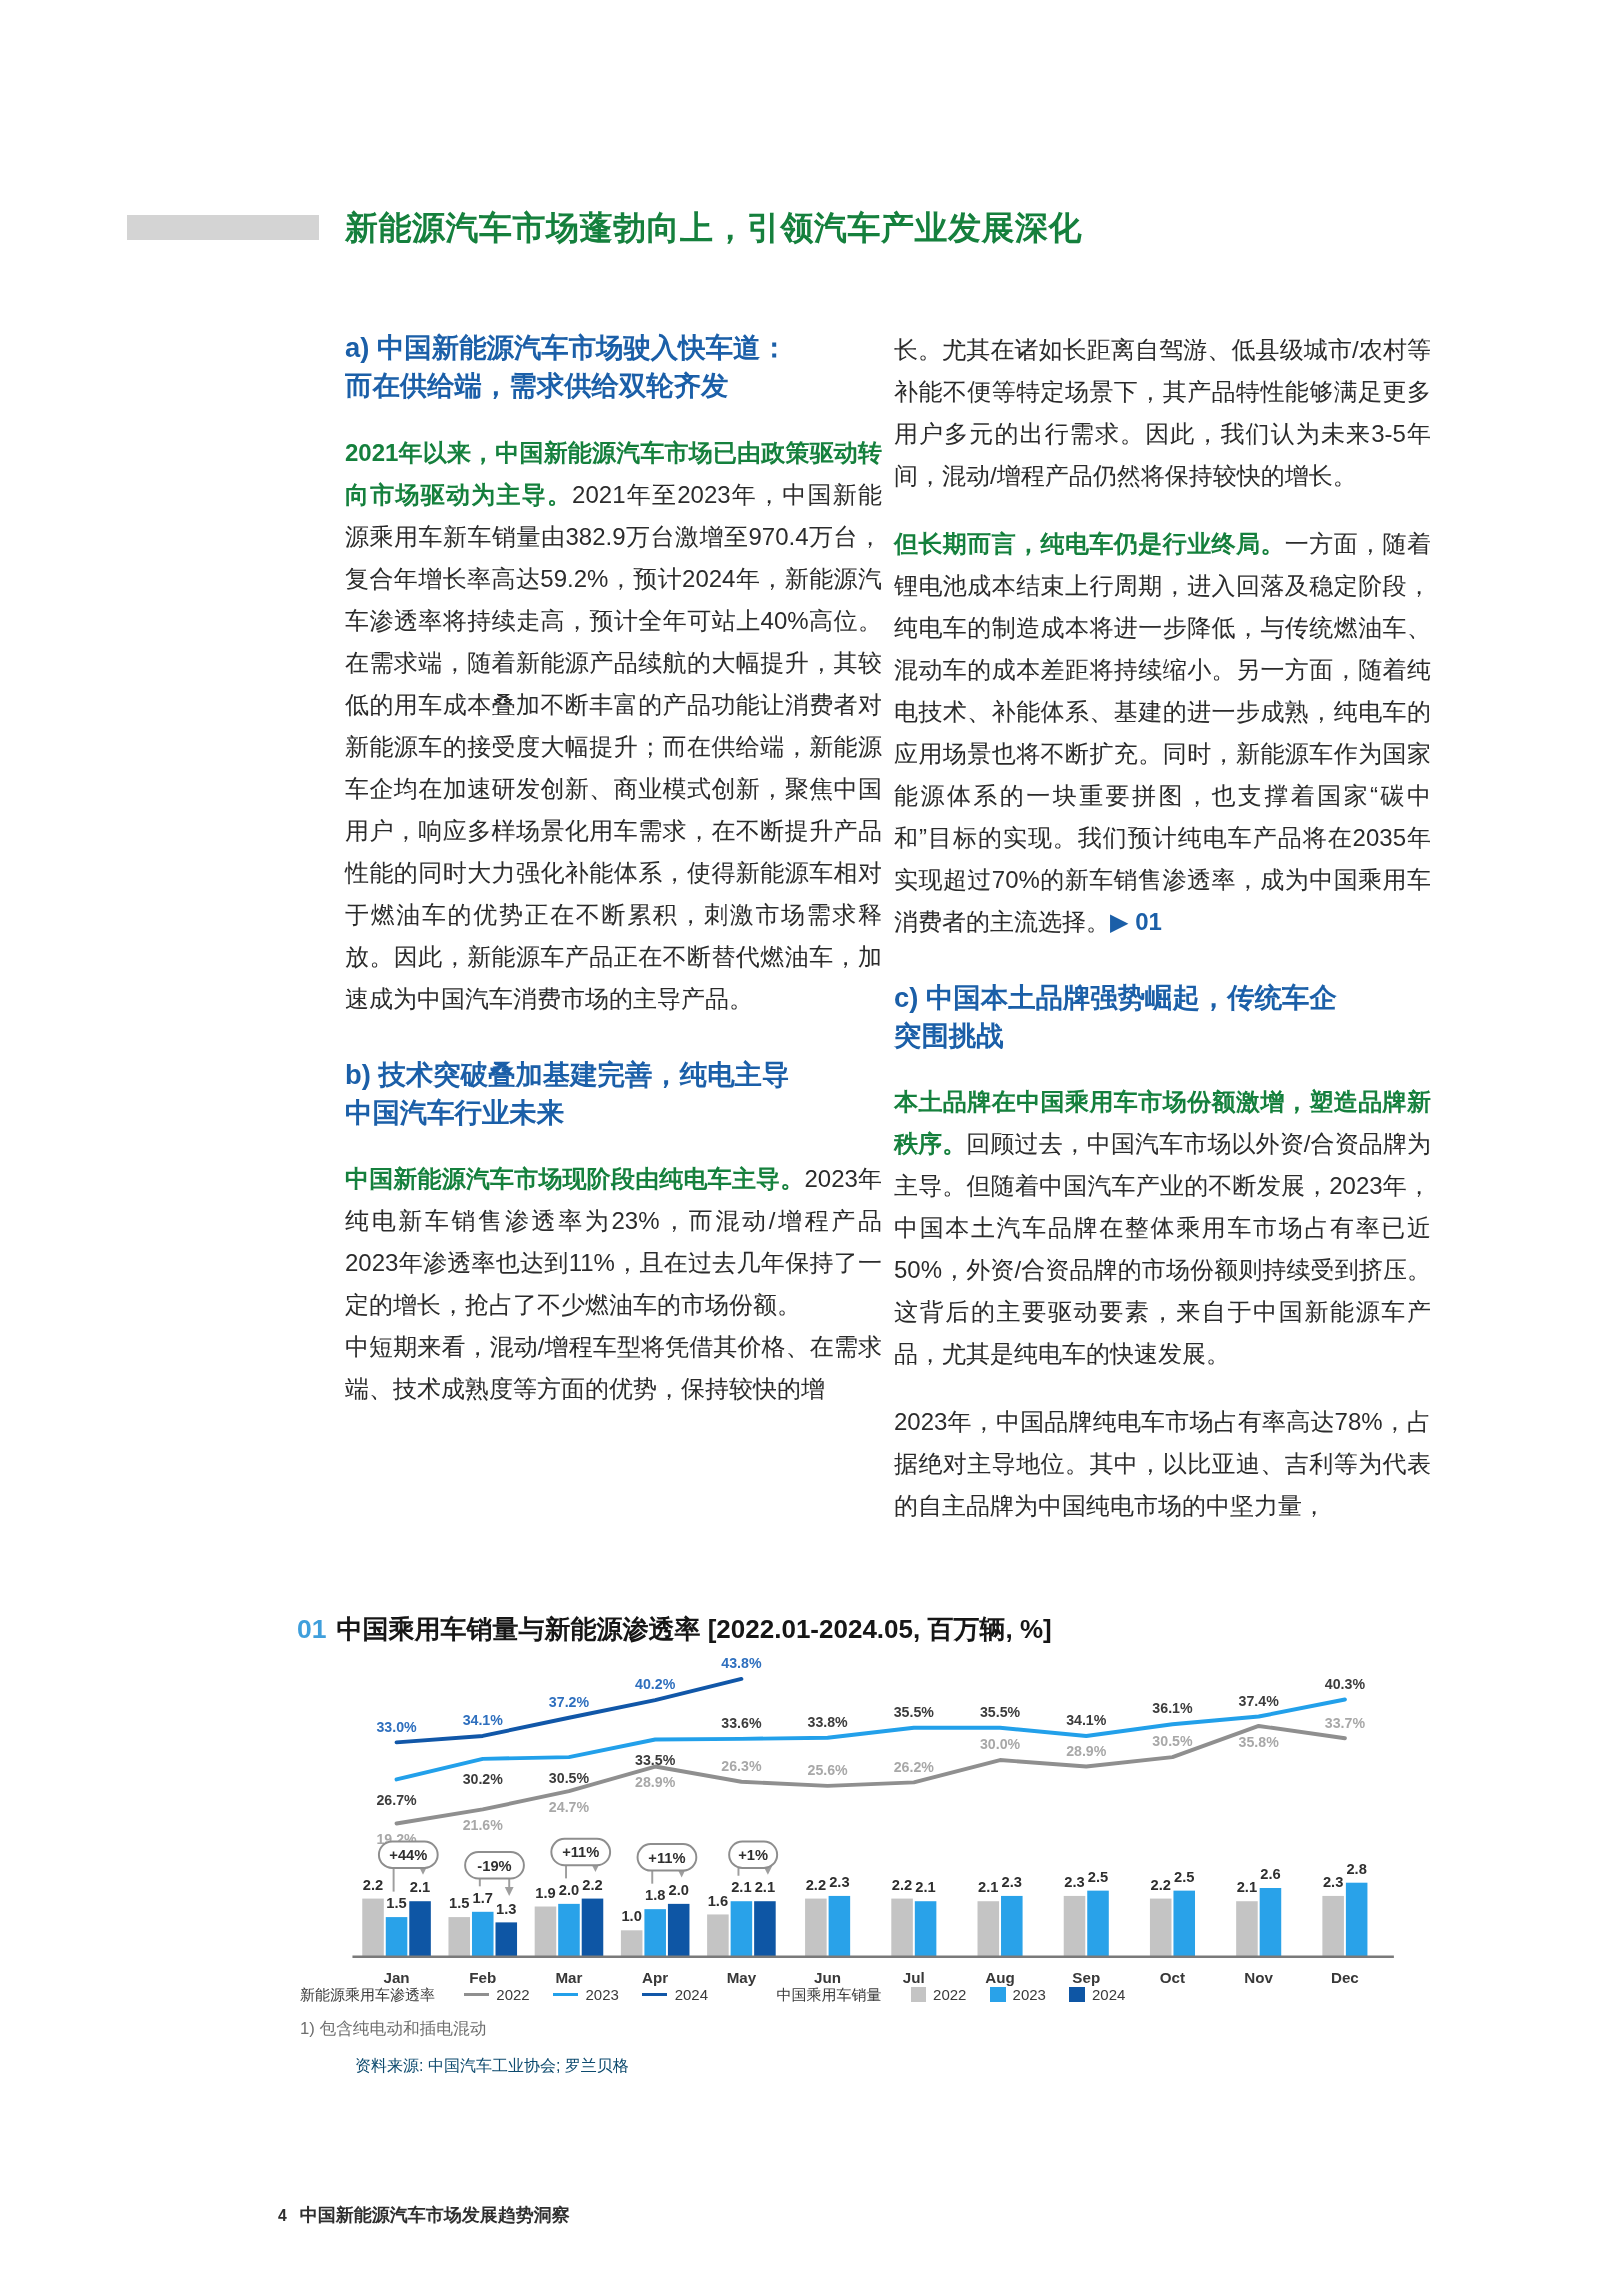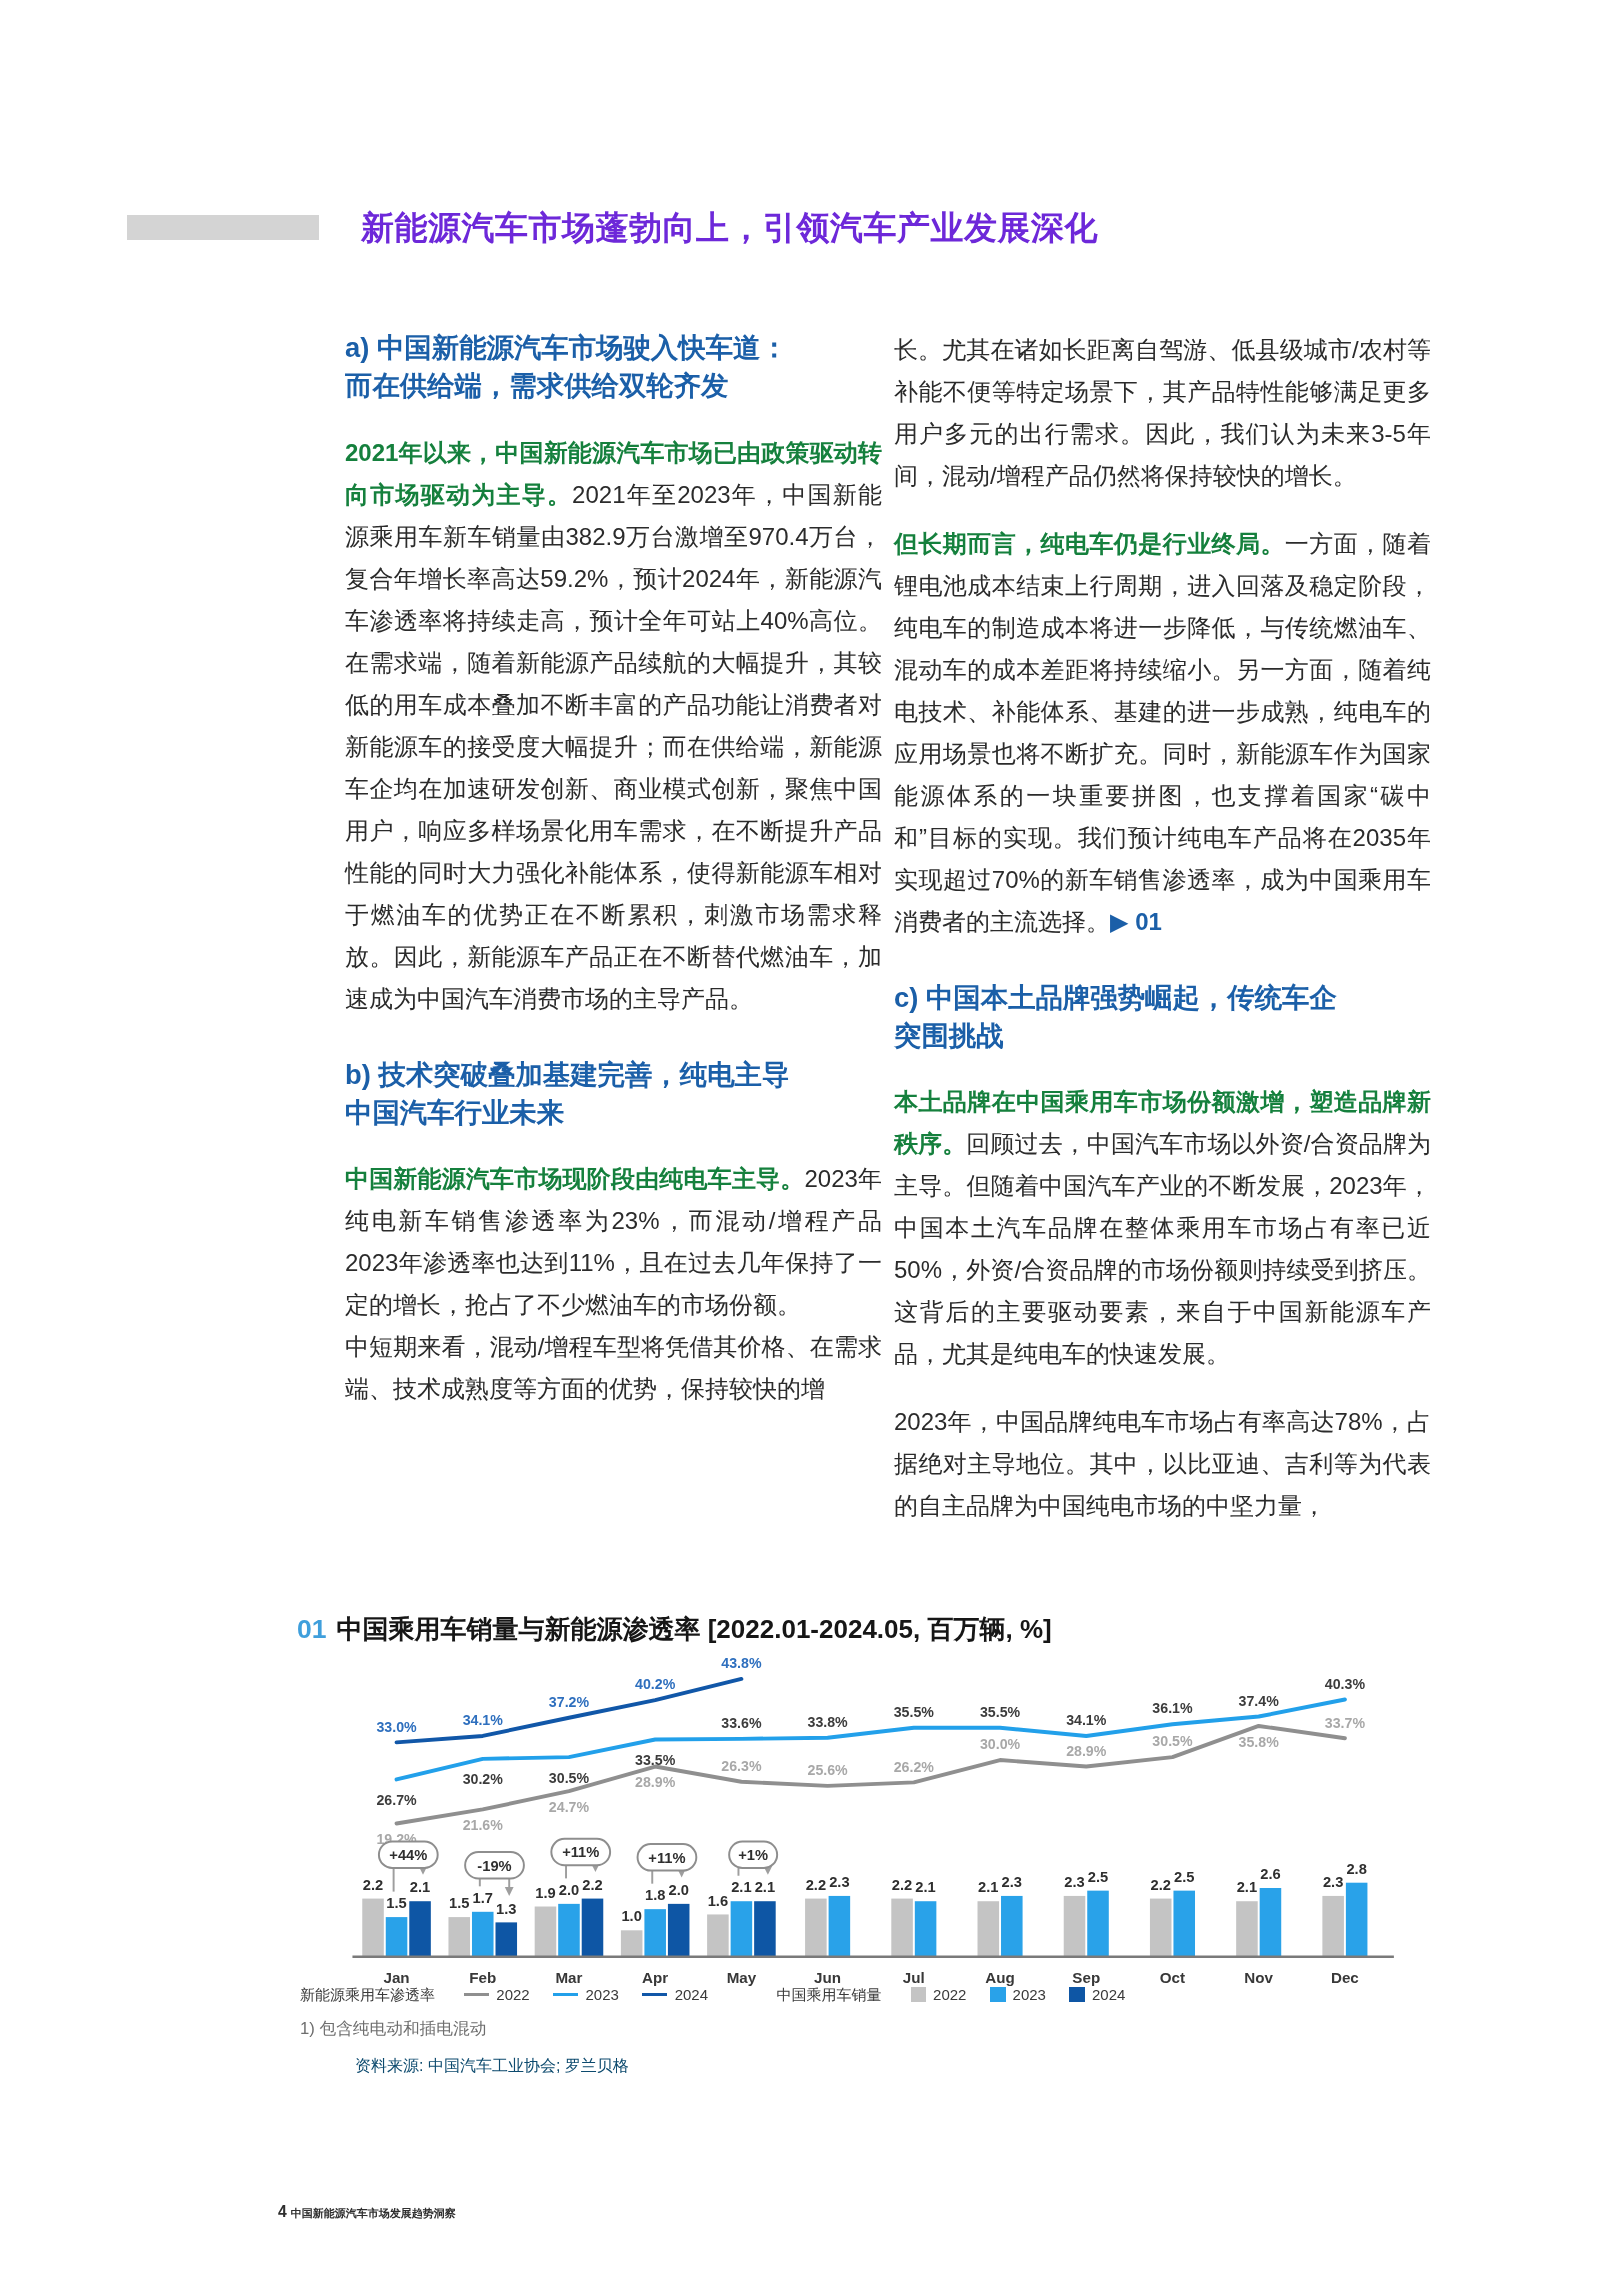--- a/index.html
+++ b/index.html
@@ -1,20 +1,20 @@
 <!DOCTYPE html>
 <html><head>
 <meta charset="utf-8">
 <style>
   html,body{margin:0;padding:0;background:#e8e8e8;}
   .page{position:relative;width:1621px;height:2293px;background:#ffffff;margin:0 auto;overflow:hidden;
         font-family:"Liberation Sans","DejaVu Sans",sans-serif;color:#262626;}
   .title-swatch{position:absolute;left:127px;top:215px;width:192px;height:24.5px;background:#d4d4d4;}
-  h1.page-title{position:absolute;left:361px;top:208px;margin:0;font-size:33px;line-height:39px;
-        font-weight:700;color:#6d28d9;letter-spacing:0.5px;}
+  h1.page-title{position:absolute;left:345px;top:208px;margin:0;font-size:33px;line-height:39px;
+        font-weight:700;color:#15803d;letter-spacing:0.5px;}
   .col{position:absolute;top:329px;width:537px;font-size:24px;line-height:42px;
         text-align:justify;color:#2b2b2b;}
   .col-left{left:345px;}
   .col-right{left:894px;}
   .col > :first-child{margin-top:0;}
   h2.section{margin:36px 0 26.5px 0;font-size:27.4px;line-height:38px;font-weight:700;color:#1b5fa8;
         white-space:pre-line;text-align:left;}
   .col p{margin:0 0 25.5px 0;}
   .col p.tight{margin-bottom:0;}
   .col b{font-weight:700;color:#15803d;}
@@ -28,21 +28,21 @@
         font-size:15px;color:#3a3a3a;}
   .legend .grp-label{margin-right:29px;}
   .legend .grp-label.second{margin-left:45px;}
   .legend .item{display:flex;align-items:center;margin-right:23.5px;}
   .legend .sw-line{display:inline-block;width:24.5px;height:3.9px;margin-right:7.8px;}
   .legend .sw-sq{display:inline-block;width:15.7px;height:15.7px;margin-right:6.9px;}
   .footnote{position:absolute;left:300px;top:2017px;font-size:16.7px;color:#6e6e6e;}
   .source{position:absolute;left:355px;top:2056px;font-size:16px;color:#0c4a6e;}
   .footer{position:absolute;left:278px;top:2203px;font-size:15.7px;color:#2e2e2e;}
   .footer .pagenum{font-weight:700;}
-  .footer .doc-title{font-weight:700;font-size:11px;margin-left:4px;}
+  .footer .doc-title{font-weight:700;font-size:18px;margin-left:13px;}
 </style>
 </head>
 <body>
 
 <div class="page">
 
   <div class="title-swatch"></div>
   <h1 class="page-title">新能源汽车市场蓬勃向上，引领汽车产业发展深化</h1>
 
   <div class="col col-left">

